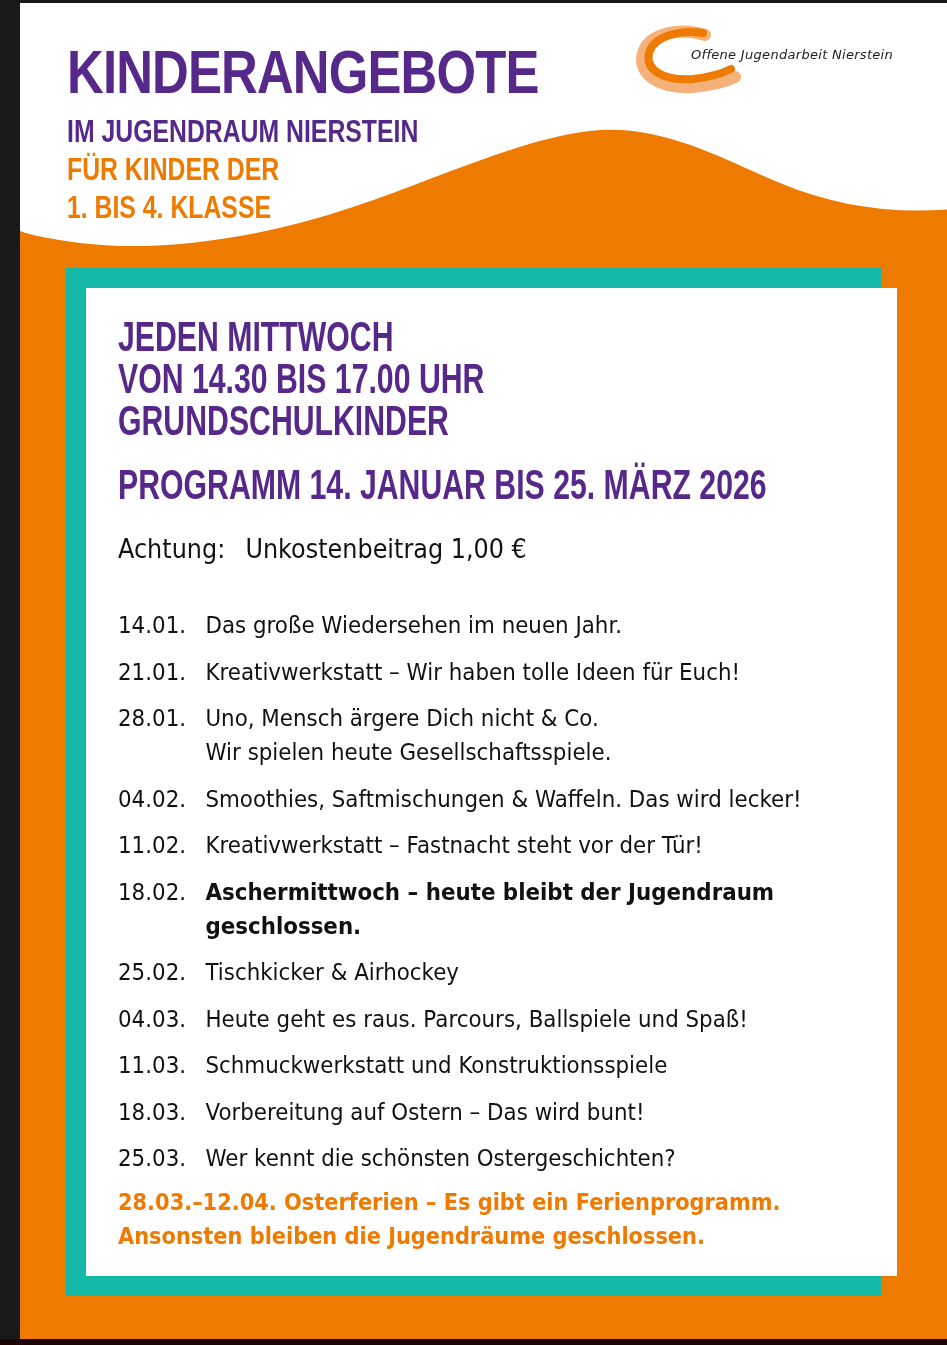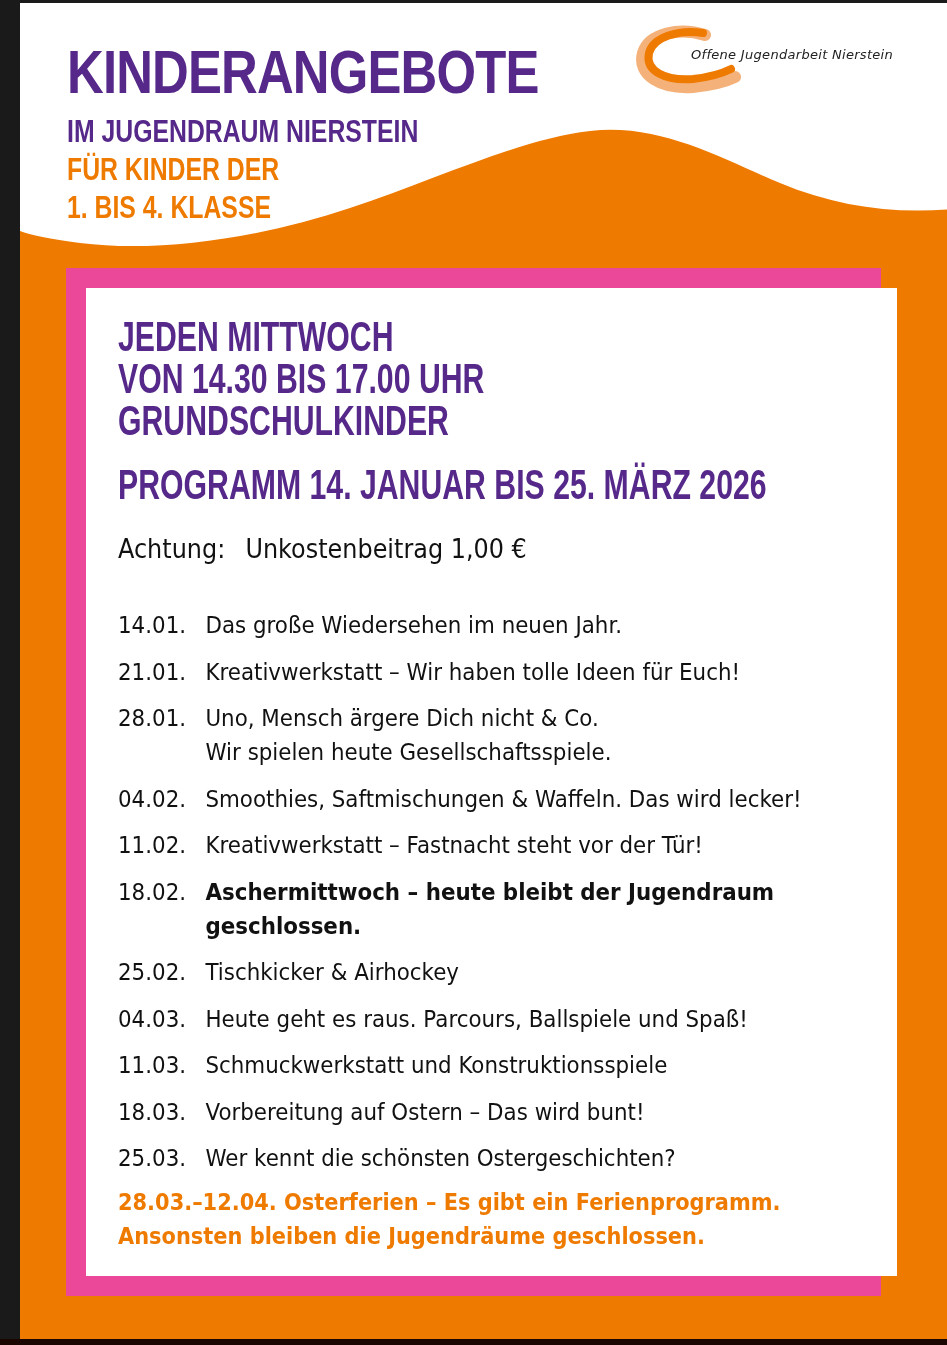--- a/index.html
+++ b/index.html
@@ -27,21 +27,21 @@
   .sub.orange1 { color: #ef7a00; top: 151px; }
   .sub.orange2 { color: #ef7a00; top: 189px; }
   .logo { position: absolute; left: 615px; top: 20px; width: 320px; height: 80px; }
   .logo-text {
     position: absolute; left: 56px; top: 24px; color: #222;
     font-family: "DejaVu Sans", sans-serif; font-size: 13px; font-style: italic;
     white-space: nowrap; letter-spacing: 0.3px;
   }
   .frame {
     position: absolute; left: 46px; top: 265px; width: 815px; height: 1028px;
-    background: #ec4899;
+    background: #14b8a6;
   }
   .card {
     position: absolute; left: 20px; top: 20px; width: 811px; height: 988px;
     background: #ffffff;
   }
   .block-title {
     position: absolute; left: 32px; font-weight: bold; color: #55288a;
     font-size: 42px; line-height: 1; transform: scaleX(0.72); transform-origin: left top;
     white-space: nowrap;
   }

